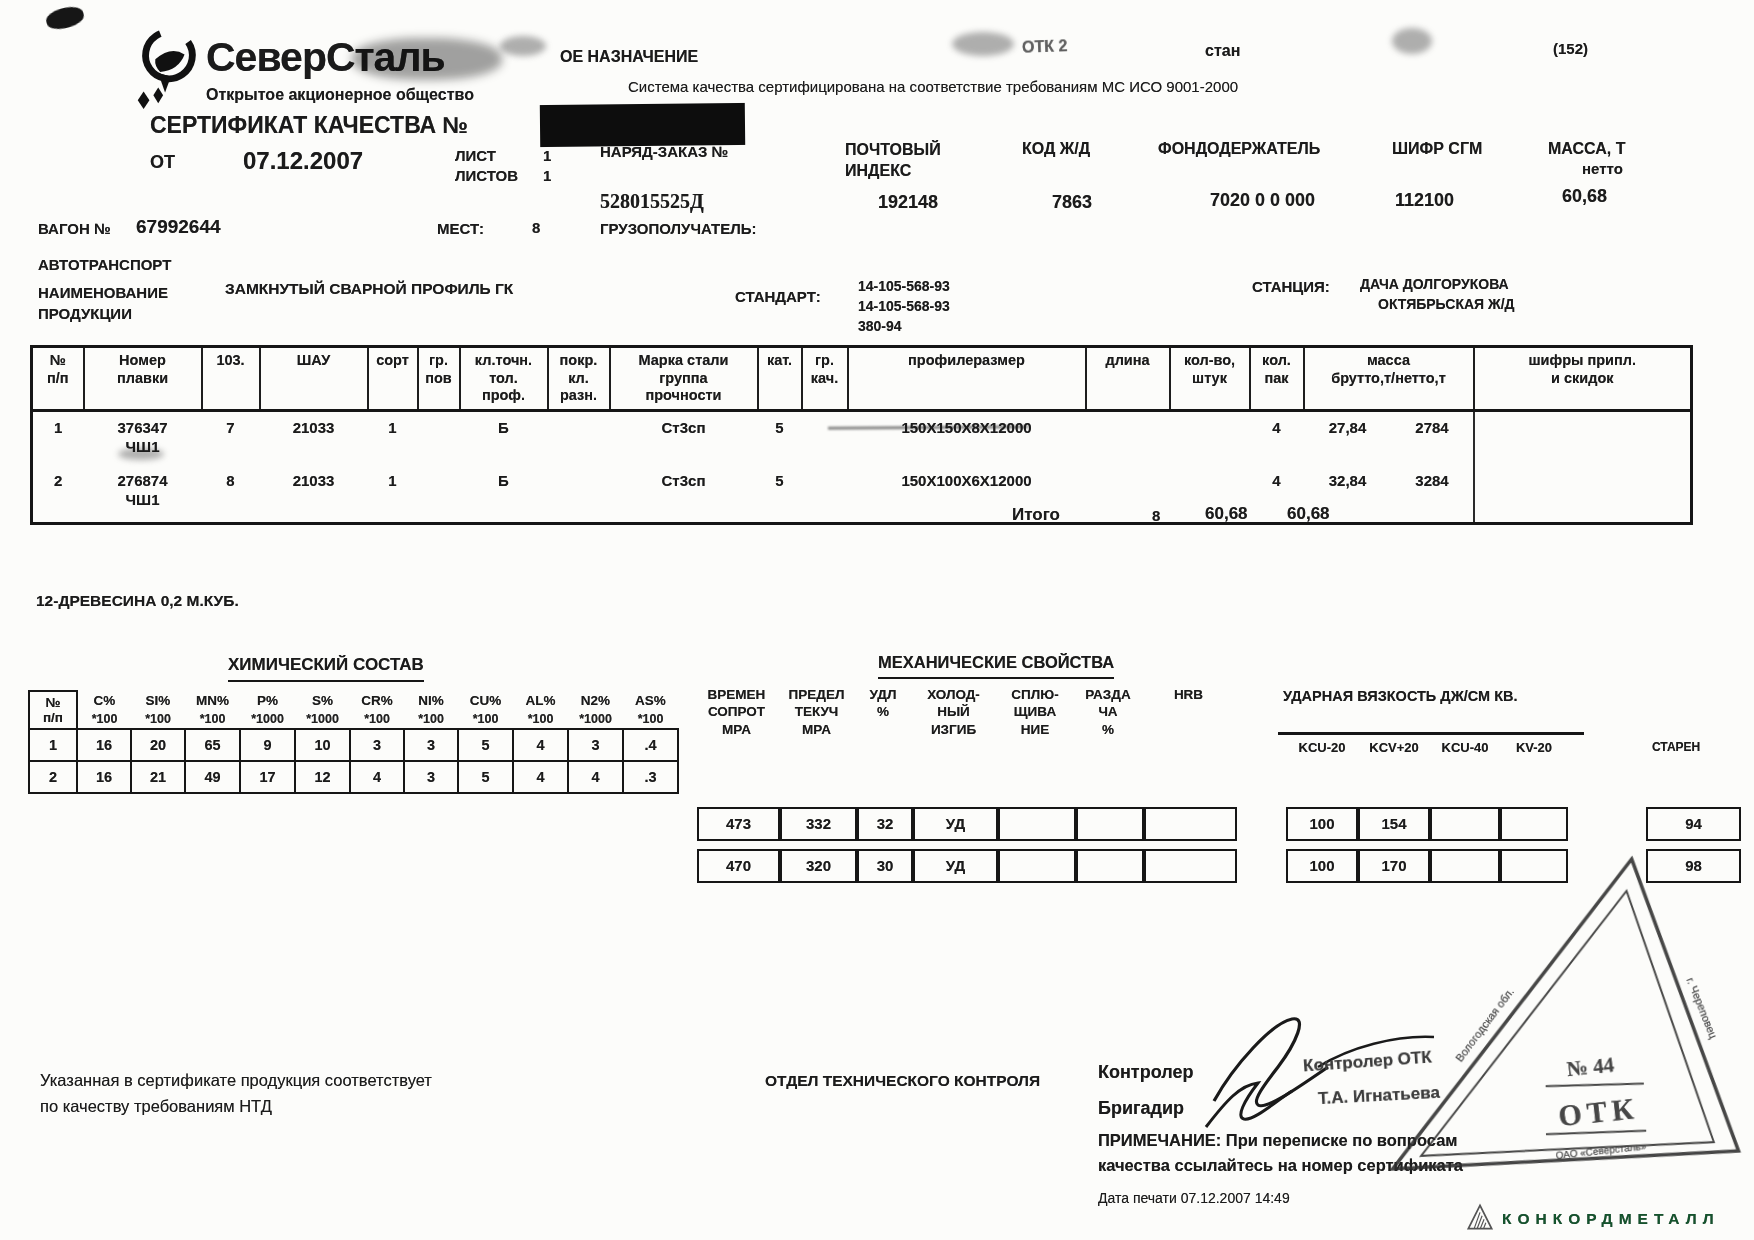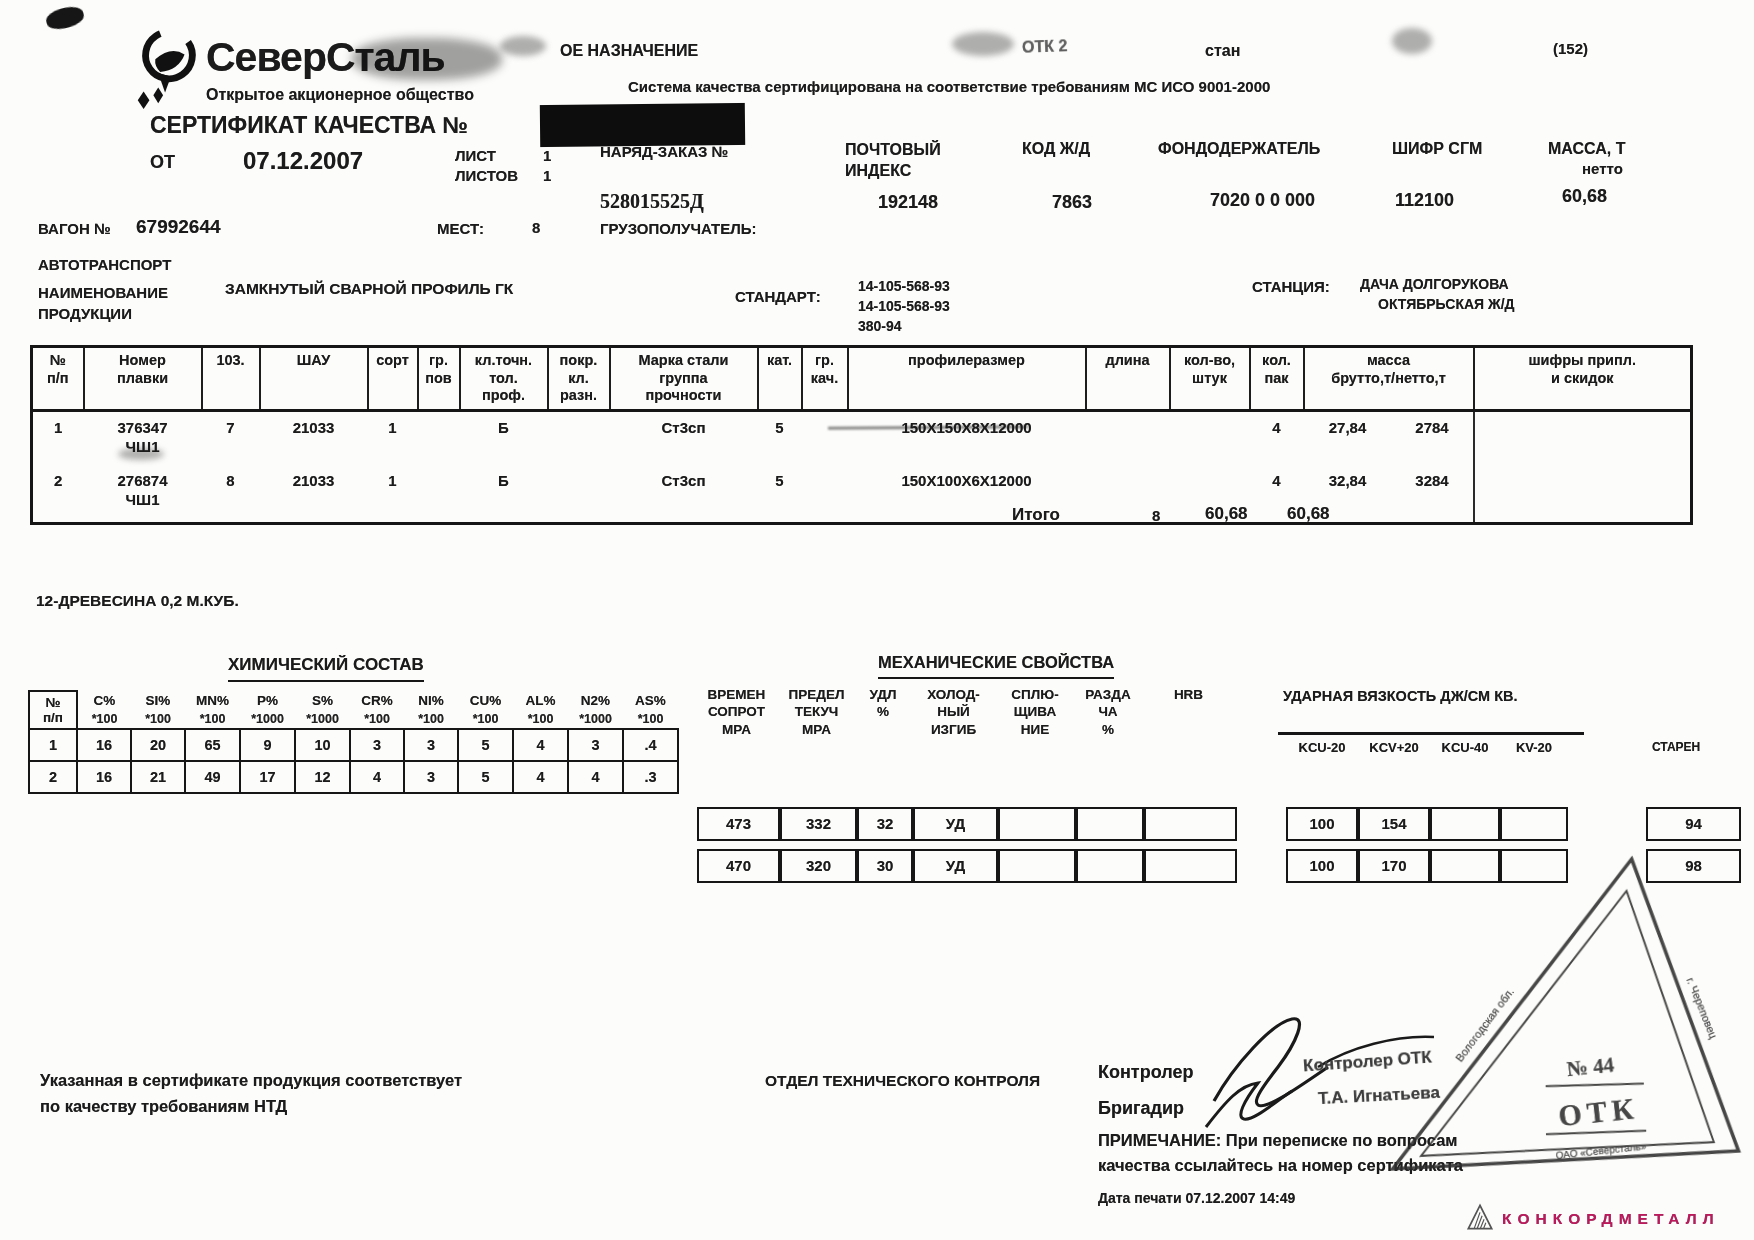--- a/index.html
+++ b/index.html
@@ -1,20 +1,20 @@
 <!DOCTYPE html>
 <html><head>
 <meta charset="utf-8">
 <style>
   html,body{margin:0;padding:0;background:#e8e8e6;}
   .page{position:relative;width:1754px;height:1240px;background:#fcfcfa;overflow:hidden;
         font-family:"Liberation Sans",sans-serif;color:#1b1b1b;}
   .abs{position:absolute;}
   .b{font-weight:700;}
-  .sb{font-weight:700;}
+  .sb{font-weight:400;}
   .pre{white-space:pre-line;}
   .ink{text-shadow:0 0 .6px rgba(20,20,20,.55);padding-left:9px;}
   .faded{color:#5f5f5f;filter:blur(.4px);}
   .smudge{background:#6f6f6f;border-radius:50%;filter:blur(3px);opacity:.55;}
   .blob{background:#161616;border-radius:45%;filter:blur(.6px);}
   .redact{background:#0d0d0d;filter:blur(.4px);}
   
   table{border-collapse:collapse;}
   .ptable{position:absolute;left:30px;top:345px;width:1660px;table-layout:fixed;
           border:3px solid #161616;}
@@ -64,21 +64,21 @@
       <path d="M28 34 Q44 20 58 29 Q52 45 33 47 Q27 41 28 34 Z" fill="#111"></path>
       <path d="M31 48 L38 68 L44 52 Z" fill="#111"></path>
       <path d="M10 76 l6 -9 6 9 -6 9 Z" fill="#111"></path>
       <path d="M26 71 l5 -8 5 8 -5 8 Z" fill="#111"></path>
     </svg>
   </div>
   <div class="abs b" style="left:206px;top:34px;font-size:41px;letter-spacing:-1px;">СеверСталь</div>
   <div class="abs" style="left:352px;top:38px;width:150px;height:42px;background:rgba(10,10,10,.38);border-radius:45%;filter:blur(5px);"></div>
   <div class="abs b" style="left:206px;top:86px;font-size:16px;filter:blur(.3px);">Открытое акционерное общество</div>
 
-  <div class="abs b" style="left:560px;top:42px;font-size:16px;">ОЕ НАЗНАЧЕНИЕ</div>
+  <div class="abs b" style="left:560px;top:48px;font-size:16px;">ОЕ НАЗНАЧЕНИЕ</div>
   <div class="abs b faded" style="left:1022px;top:38px;font-size:16px;transform:rotate(-2deg);">ОТК 2</div>
   <div class="abs b" style="left:1205px;top:42px;font-size:16px;">стан</div>
   <div class="abs b" style="left:1553px;top:40px;font-size:15px;">(152)</div>
   <div class="abs sb" style="left:628px;top:78px;font-size:15px;white-space:nowrap;">Система качества сертифицирована на соответствие требованиям МС ИСО 9001-2000</div>
 
   <div class="abs b" style="left:150px;top:112px;font-size:23px;">СЕРТИФИКАТ КАЧЕСТВА №</div>
   <div class="abs redact" style="left:540px;top:104px;width:205px;height:42px;transform:rotate(-.6deg);"></div>
 
   <div class="abs b" style="left:150px;top:152px;font-size:18px;">ОТ</div>
   <div class="abs b" style="left:243px;top:147px;font-size:24px;">07.12.2007</div>
@@ -404,15 +404,15 @@
       <text x="310" y="160" font-size="11" fill="#2e2e2e" text-anchor="middle" transform="rotate(66 310 160)">г. Череповец</text>
     </svg>
   </div>
 
   <div class="abs" style="left:1466px;top:1203px;">
     <svg width="28" height="28" viewBox="0 0 24 24">
       <path d="M12 2 L22 22 L2 22 Z" fill="none" stroke="#555" stroke-width="1.5"></path>
       <path d="M7 22 L12 8 M9.5 22 L13.8 11 M12.2 22 L15.5 14 M15 22 L17 17" stroke="#555" stroke-width="1"></path>
     </svg>
   </div>
-  <div class="abs b" style="left:1502px;top:1210px;font-size:15.5px;letter-spacing:6px;color:#be185d;">КОНКОРДМЕТАЛЛ</div>
+  <div class="abs b" style="left:1502px;top:1210px;font-size:15.5px;letter-spacing:6px;color:#14532d;">КОНКОРДМЕТАЛЛ</div>
 
 </div>
 
 </body></html>

